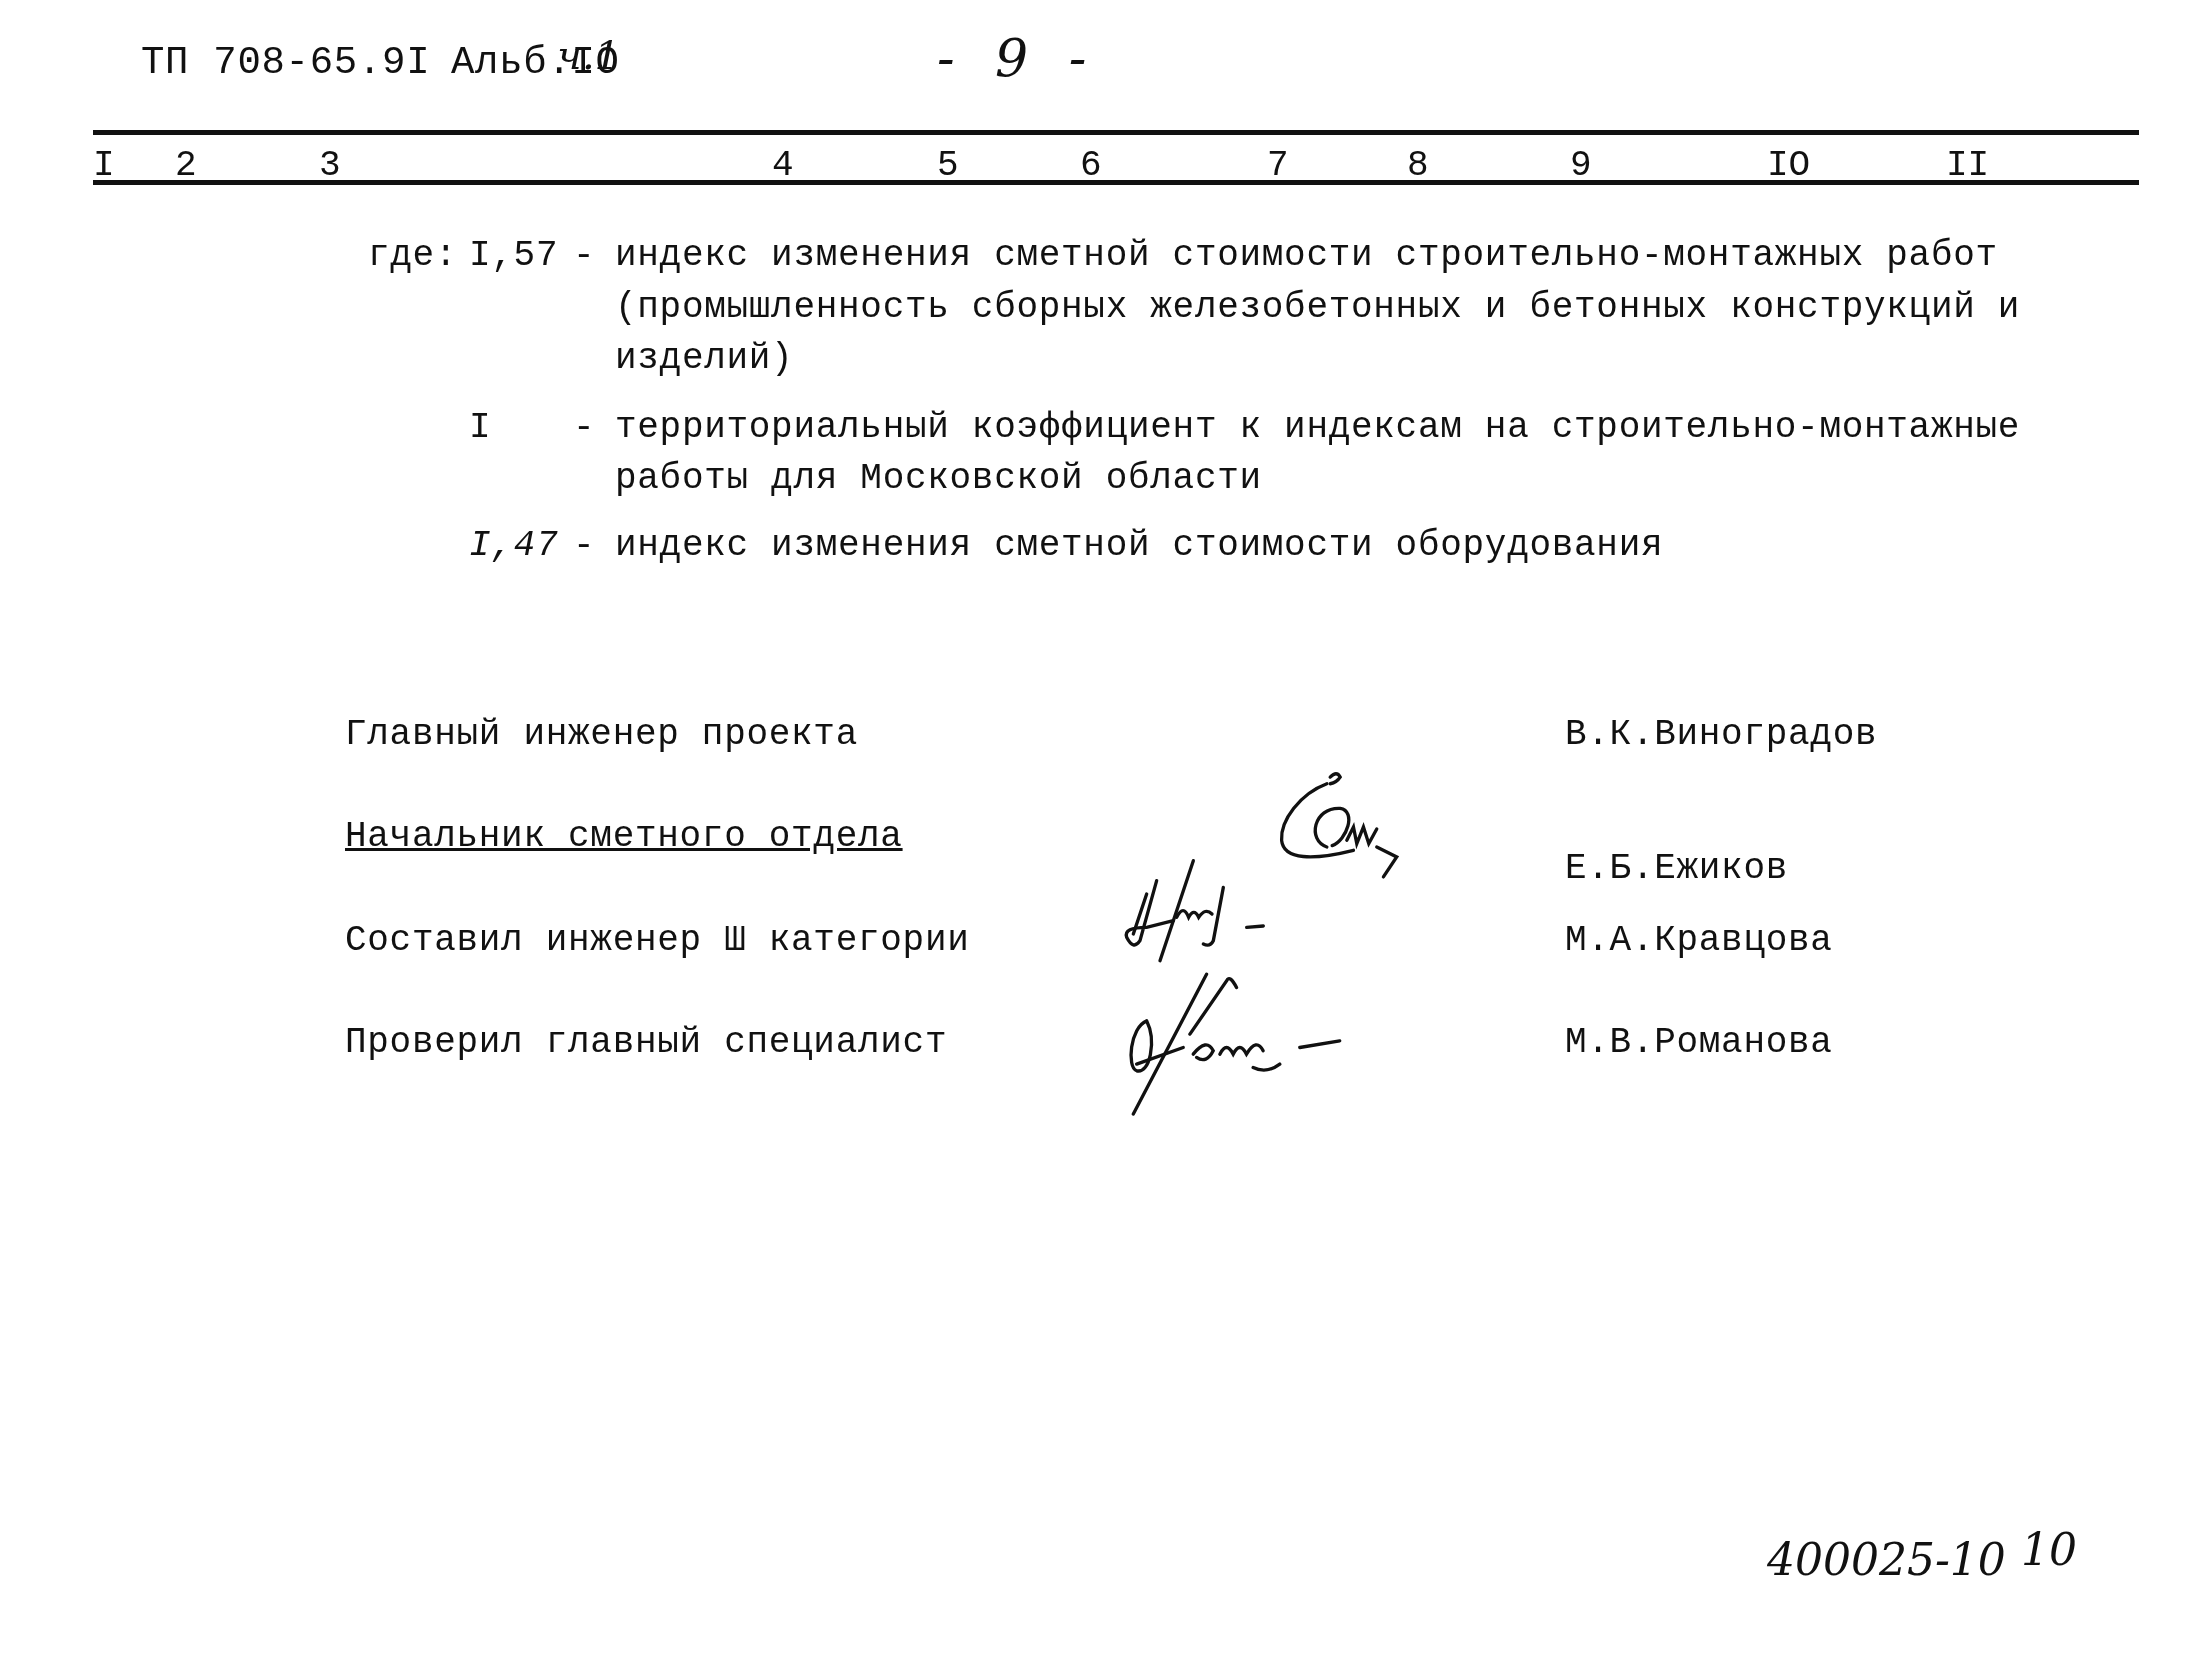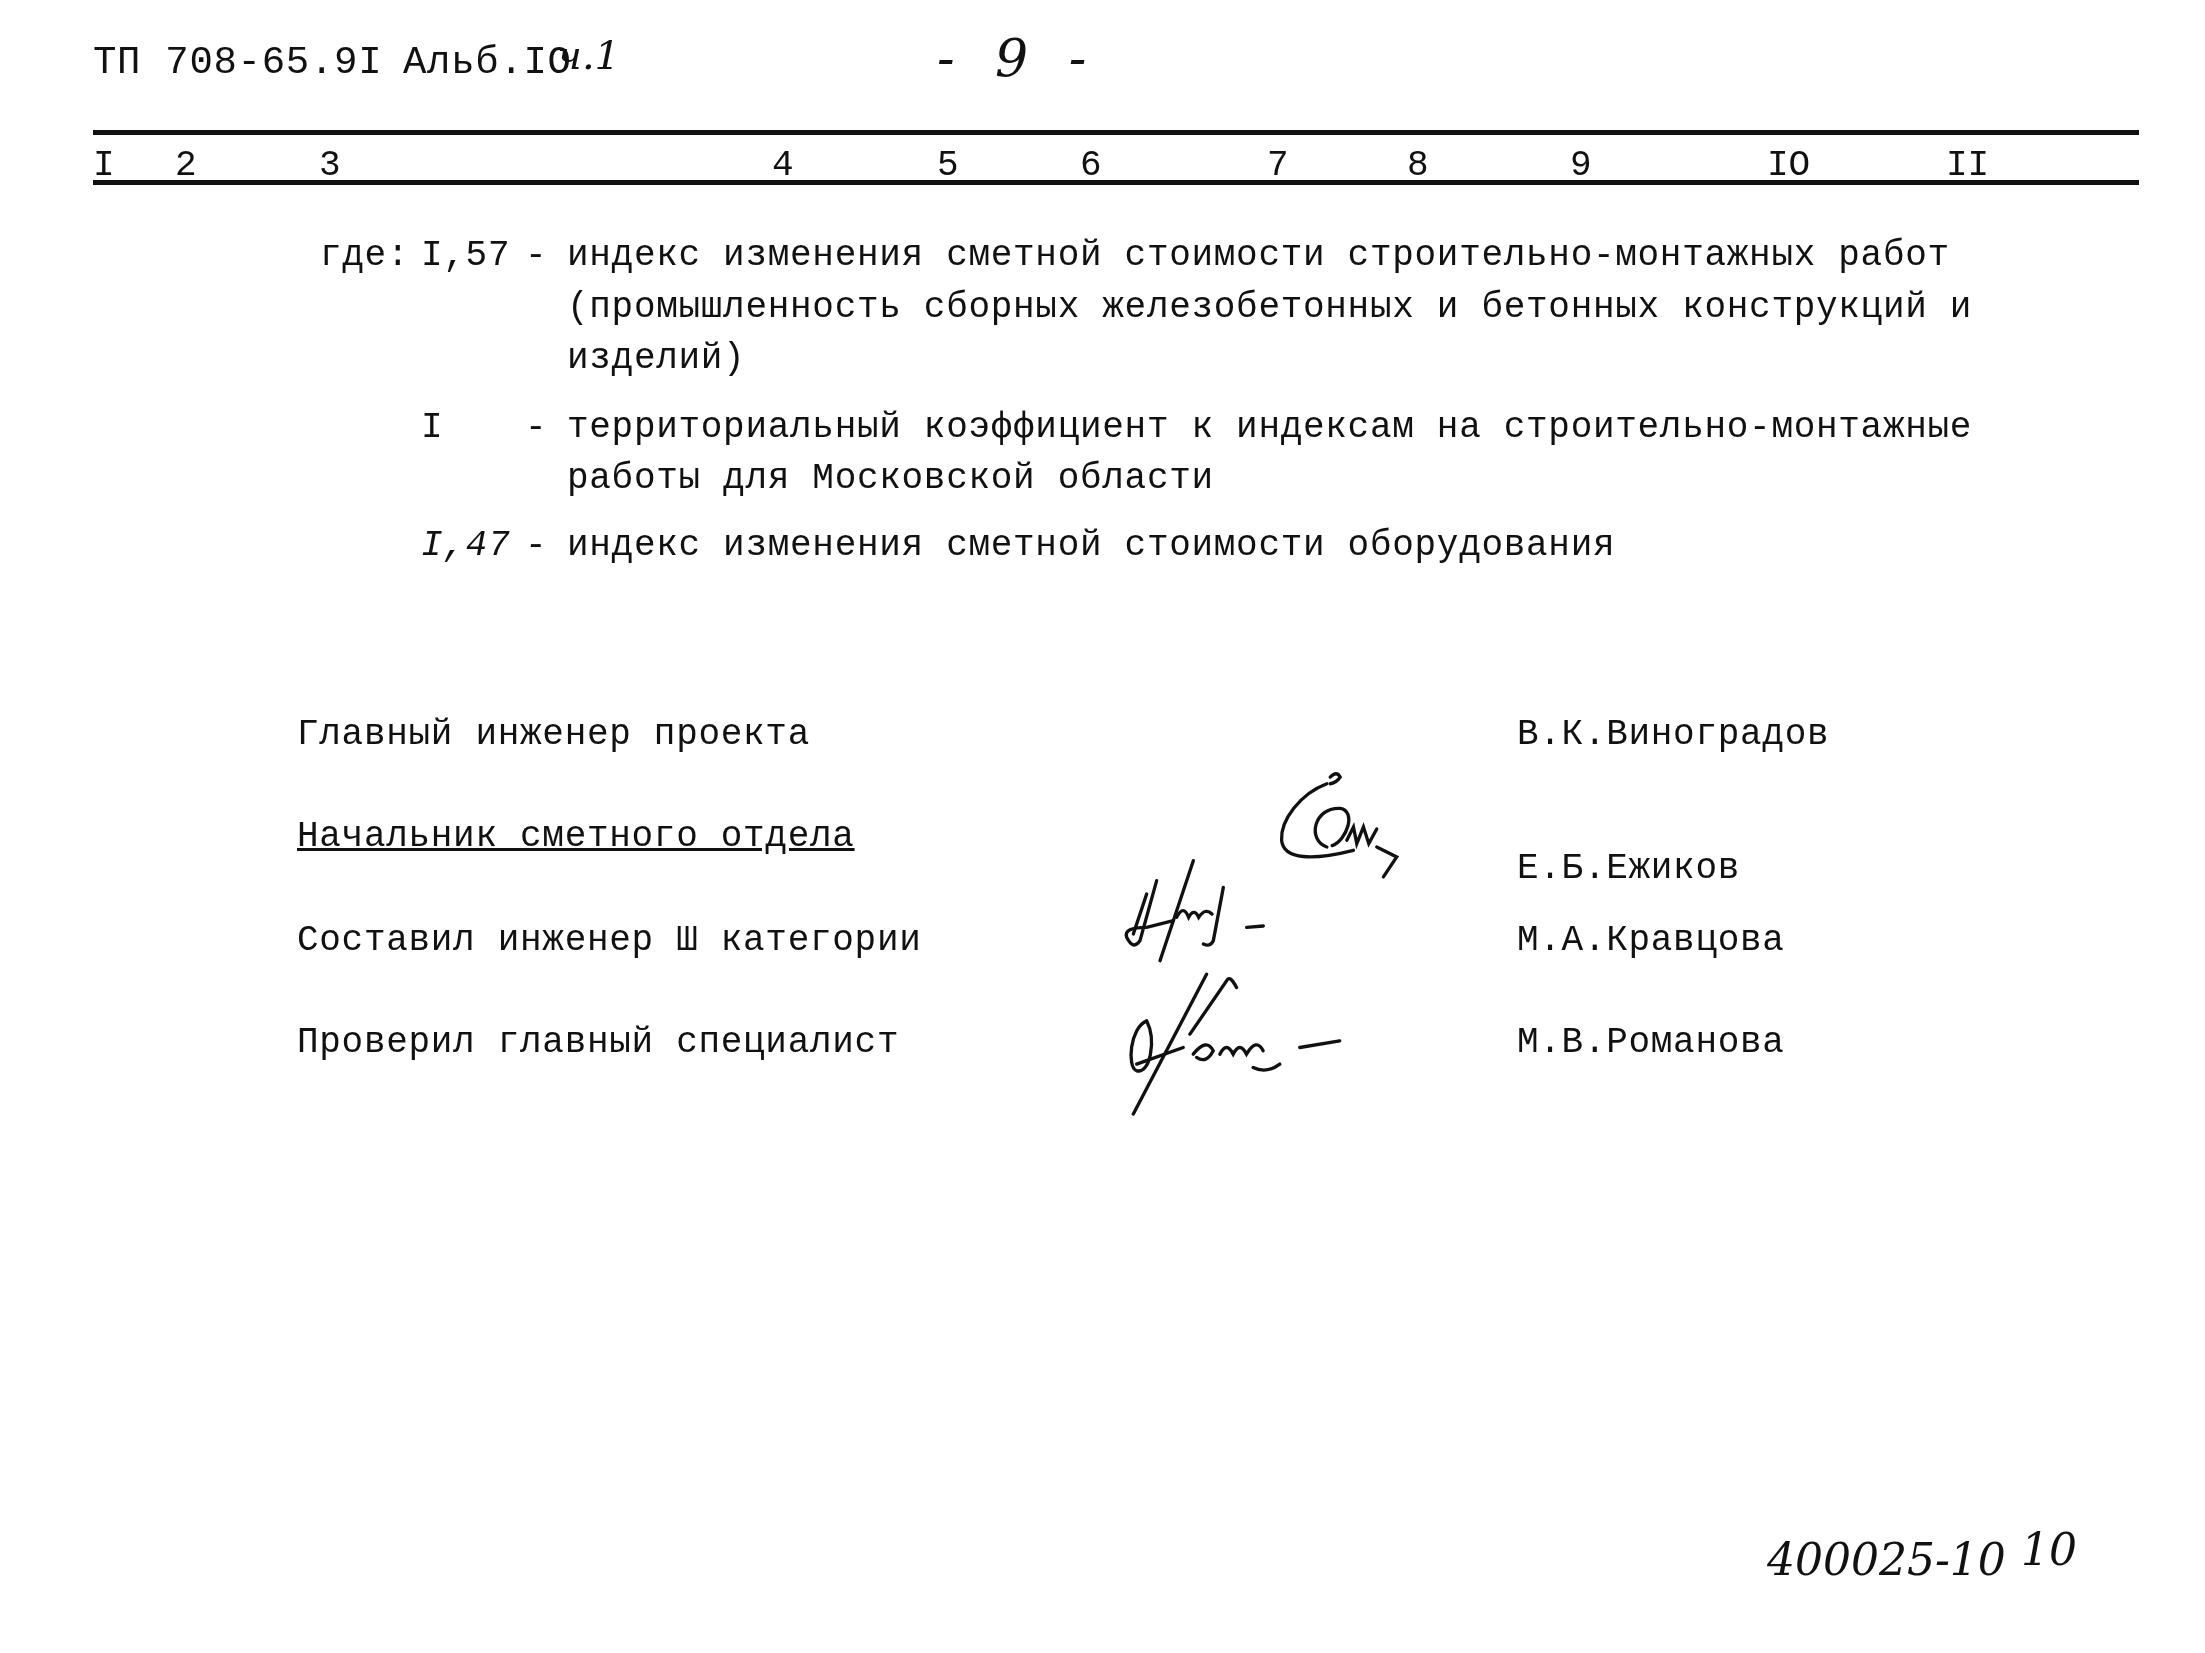--- a/index.html
+++ b/index.html
@@ -2,21 +2,21 @@
 <html style="font-size:10.7px"><head>
   <meta charset="utf-8">
   <style>
     html, body { margin: 0; padding: 0; background: #ffffff; }
     body {
       width: 2205px; height: 1654px; position: relative; overflow: hidden;
       font-family: "Liberation Mono", "DejaVu Sans Mono", monospace;
       color: #111111;
     }
     .abs { position: absolute; white-space: nowrap; }
-    .mono { font-family: "Liberation Mono", "DejaVu Sans Mono", monospace; font-size: 36px; letter-spacing: 0.7px; }
+    .mono { font-family: "Liberation Mono", "DejaVu Sans Mono", monospace; font-size: 36px; letter-spacing: 0.7px; margin-left: 48px; }
     .hand { font-family: "DejaVu Serif", "Liberation Serif", serif; font-style: italic; }
     .rule { position: absolute; left: 93px; width: 2046px; height: 5.3px; background: #111; }
     .colnum { position: absolute; top: 145px; font-size: 36px; font-family: "Liberation Mono", monospace; }
     .sig svg { display: block; }
   </style>
 </head>
 <body>
 
 <div class="abs mono" style="left:93px; top:41px; font-size:39px;">ТП 708-65.9I</div>
 <div class="abs mono" style="left:403px; top:41px; font-size:39px;">Альб.IO</div>

